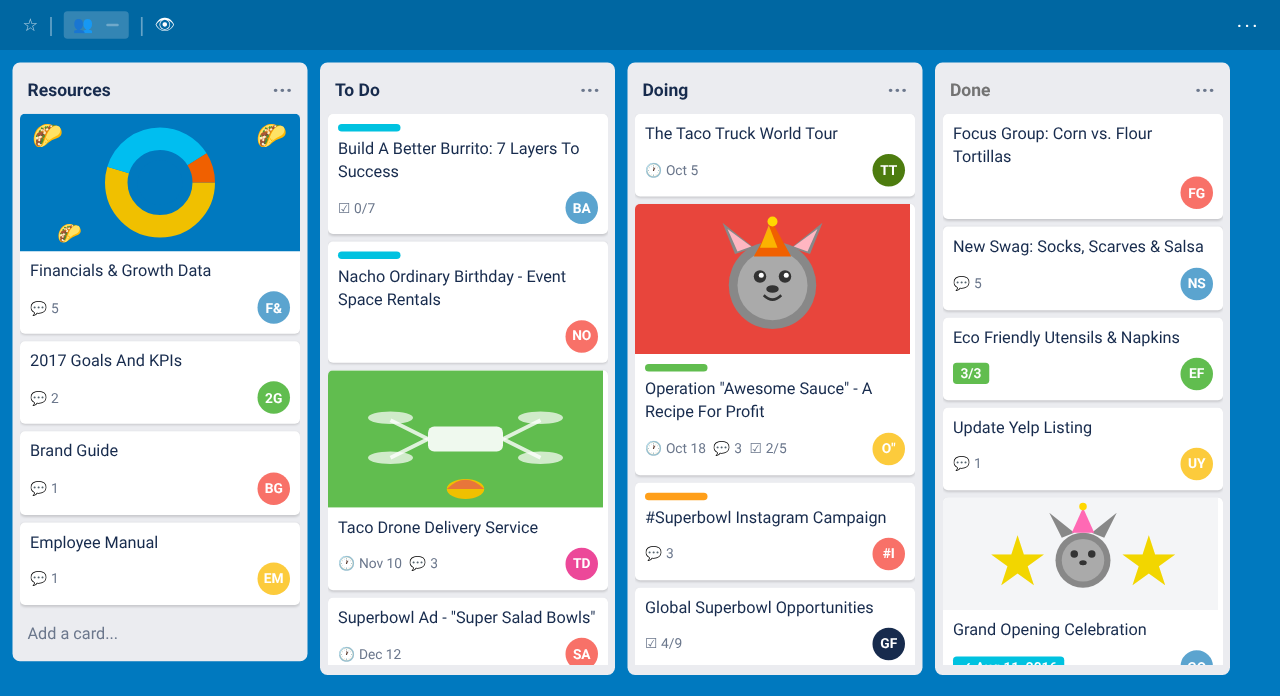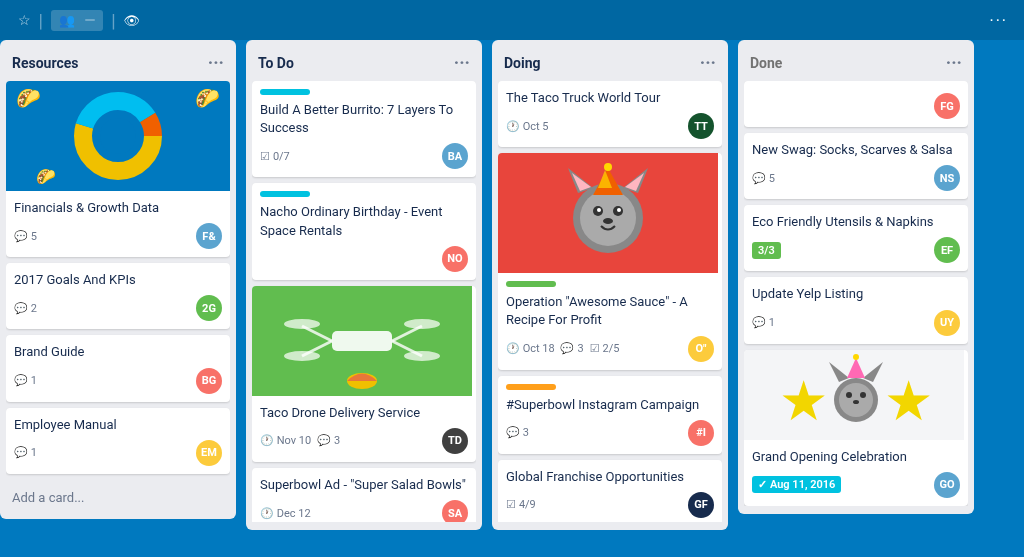--- a/index.html
+++ b/index.html
@@ -67,20 +67,21 @@
       color: #fff;
       font-size: 13px;
     }
     .dots {
       font-size: 16px;
       letter-spacing: 2px;
     }
 
     
     .board {
+      padding: 10px;
       display: flex;
       gap: 10px;
       height: calc(557px - 40px);
       overflow-x: auto;
       align-items: flex-start;
     }
 
     
     .column {
       background: #EBECF0;
@@ -353,21 +354,21 @@
             <div class="card-meta">
               <span class="card-meta-item">
                 <span style="font-size:11px;">🕐</span> 
                 <span style="font-size:11px;">Nov 10</span>
               </span>
               <span class="card-meta-item">
                 <span style="font-size:11px;">💬</span> 
                 <span style="font-size:11px;">3</span>
               </span>
             </div>
-            <div class="card-avatar" style="background:#404040;width:26px;height:26px;border-radius:50%;display:flex;align-items:center;justify-content:center;color:#fff;font-size:11px;font-weight:700;flex-shrink:0;">TD</div>
+            <div class="card-avatar" style="background:#ec4899;width:26px;height:26px;border-radius:50%;display:flex;align-items:center;justify-content:center;color:#fff;font-size:11px;font-weight:700;flex-shrink:0;">TD</div>
           </div>
         </div>
         <div class="card">
           <div class="card-title">Superbowl Ad - "Super Salad Bowls"</div>
           <div class="card-footer">
             <div class="card-meta">
               <span class="card-meta-item">
                 <span style="font-size:11px;">🕐</span> 
                 <span style="font-size:11px;">Dec 12</span>
               </span>
@@ -385,21 +386,21 @@
       <div class="cards-container">
         <div class="card">
           <div class="card-title">The Taco Truck World Tour</div>
           <div class="card-footer">
             <div class="card-meta">
               <span class="card-meta-item">
                 <span style="font-size:11px;">🕐</span> 
                 <span style="font-size:11px;">Oct 5</span>
               </span>
             </div>
-            <div class="card-avatar" style="background:#14532d;width:26px;height:26px;border-radius:50%;display:flex;align-items:center;justify-content:center;color:#fff;font-size:11px;font-weight:700;flex-shrink:0;">TT</div>
+            <div class="card-avatar" style="background:#4d7c0f;width:26px;height:26px;border-radius:50%;display:flex;align-items:center;justify-content:center;color:#fff;font-size:11px;font-weight:700;flex-shrink:0;">TT</div>
           </div>
         </div>
         <div class="card">
           <div style="margin:-8px -8px 8px -8px; width:calc(100% + 16px); border-radius:4px 4px 0 0; overflow:hidden;">
             <svg width="220" height="120" viewBox="0 0 220 120" style="display:block">
     <rect width="220" height="120" fill="#E8453C"></rect>
 
     <circle cx="110" cy="65" r="35" fill="#888"></circle>
     <circle cx="110" cy="65" r="28" fill="#aaa"></circle>
 
@@ -449,40 +450,41 @@
             <div class="card-meta">
               <span class="card-meta-item">
                 <span style="font-size:11px;">💬</span> 
                 <span style="font-size:11px;">3</span>
               </span>
             </div>
             <div class="card-avatar" style="background:#F87168;width:26px;height:26px;border-radius:50%;display:flex;align-items:center;justify-content:center;color:#fff;font-size:11px;font-weight:700;flex-shrink:0;">#I</div>
           </div>
         </div>
         <div class="card">
-          <div class="card-title">Global Franchise Opportunities</div>
+          <div class="card-title">Global Superbowl Opportunities</div>
           <div class="card-footer">
             <div class="card-meta">
               <span class="card-meta-item">
                 <span style="font-size:11px;">☑</span> 
                 <span style="font-size:11px;">4/9</span>
               </span>
             </div>
             <div class="card-avatar" style="background:#172B4D;width:26px;height:26px;border-radius:50%;display:flex;align-items:center;justify-content:center;color:#fff;font-size:11px;font-weight:700;flex-shrink:0;">GF</div>
           </div>
         </div>
       </div>
     </div>
     <div class="column">
       <div class="column-header">
         <span style="font-weight:700;font-size:14px;color:#737373;">Done</span>
     <span style="color:#6B778C;cursor:pointer;font-size:18px;">···</span>
       </div>
       <div class="cards-container">
         <div class="card">
+          <div class="card-title">Focus Group: Corn vs. Flour Tortillas</div>
           <div class="card-footer">
             <div class="card-meta"></div>
             <div class="card-avatar" style="background:#F87168;width:26px;height:26px;border-radius:50%;display:flex;align-items:center;justify-content:center;color:#fff;font-size:11px;font-weight:700;flex-shrink:0;">FG</div>
           </div>
         </div>
         <div class="card">
           <div class="card-title">New Swag: Socks, Scarves &amp; Salsa</div>
           <div class="card-footer">
             <div class="card-meta">
               <span class="card-meta-item">

